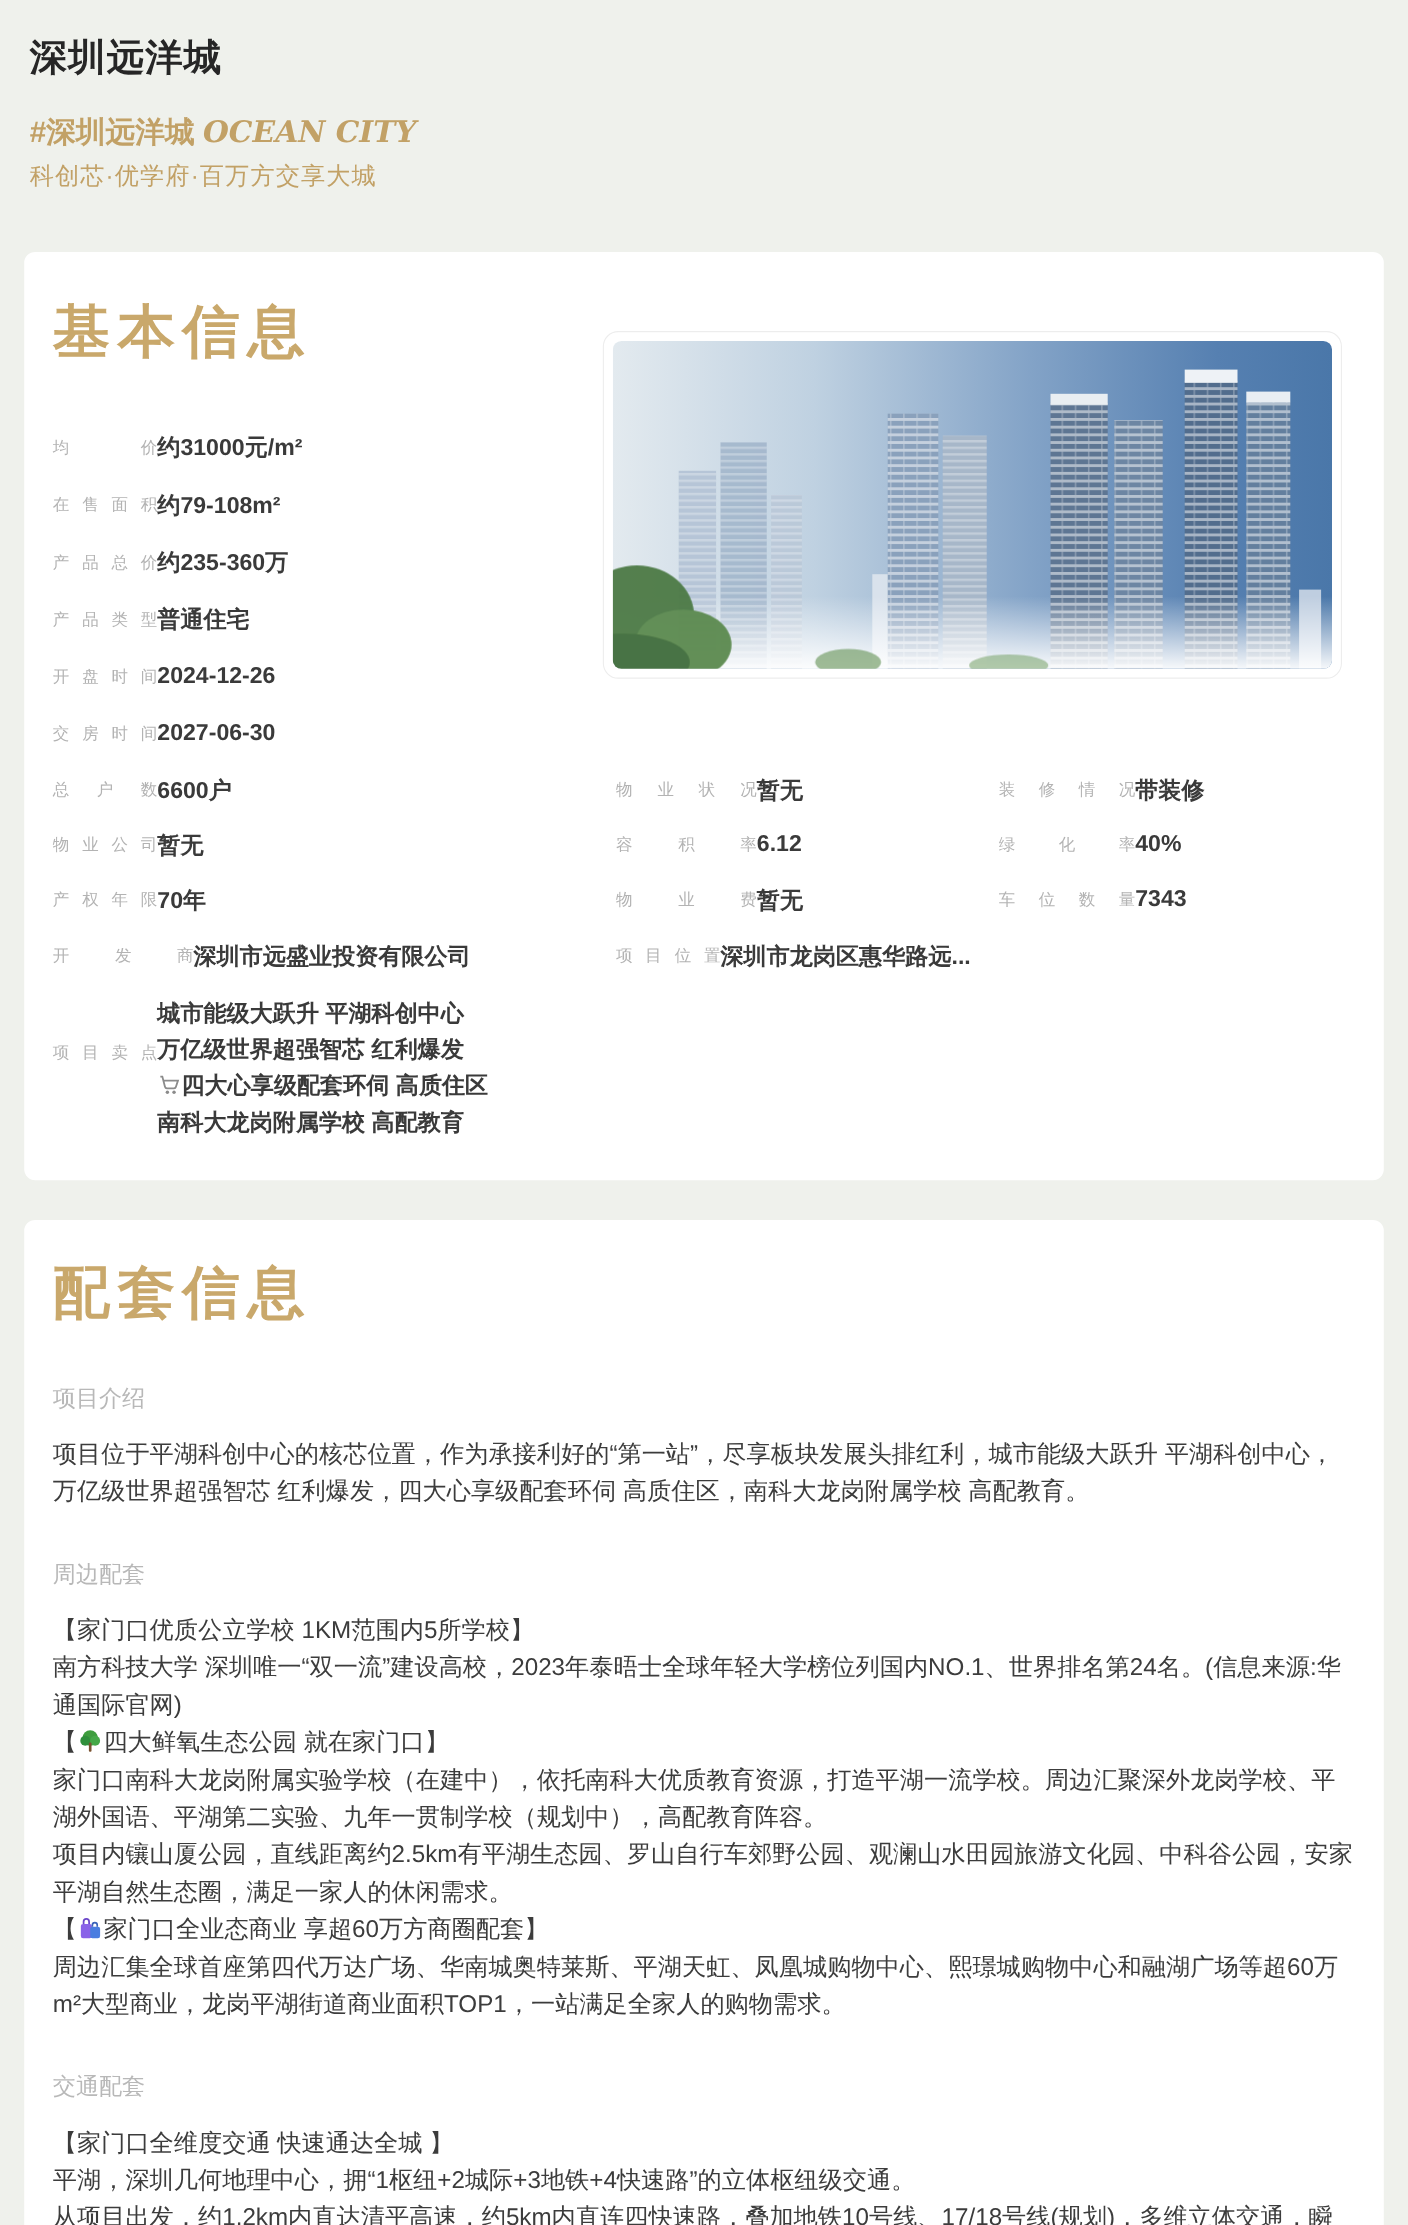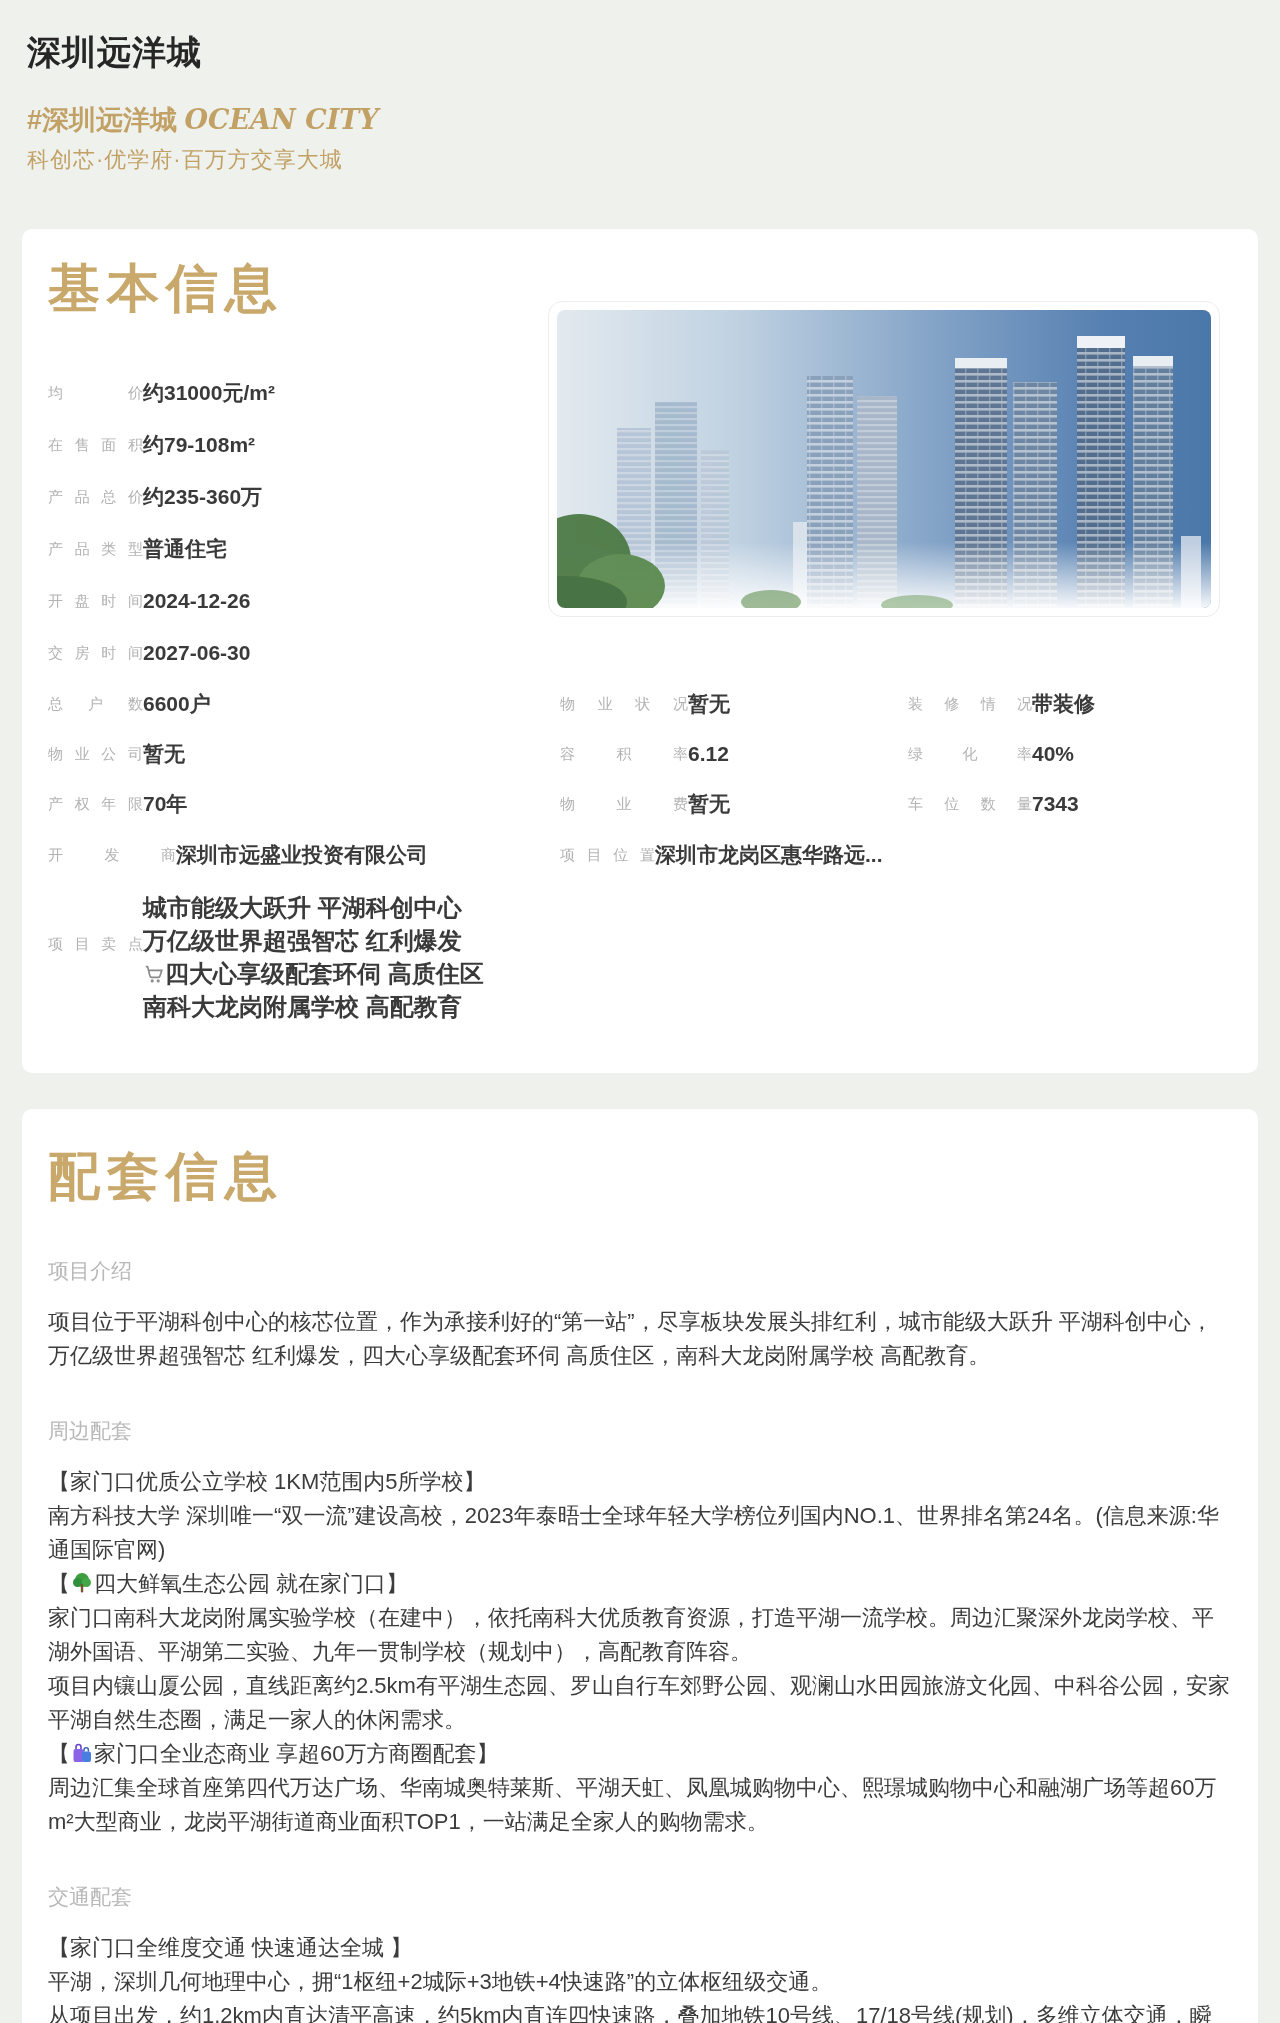--- a/index.html
+++ b/index.html
@@ -13,38 +13,38 @@
   .header{padding:30px 0 0 27px;}
   .title{font-size:34px;font-weight:700;color:#262626;letter-spacing:1px;}
   .sub{margin-top:26px;font-size:27px;color:#c2a166;font-weight:600;}
   .sub .en{font-family:"DejaVu Serif",serif;font-style:italic;font-weight:700;}
   .tagline{margin-top:7px;font-size:22px;color:#c2a166;font-weight:500;letter-spacing:1px;}
 
   .card{
     background:#ffffff;border-radius:10px;width:1236px;margin-left:22px;
     box-sizing:border-box;
   }
-  .card1{margin-top:54px;padding:30px 26px 18px 26px;position:relative;height:844px;}
+  .card1{margin-top:54px;padding:44px 26px 18px 26px;position:relative;height:844px;}
   .card2{margin-top:36px;padding:38px 26px 30px 26px;height:935px;}
   .card-heading{font-size:52px;font-weight:700;color:#c9a86b;letter-spacing:7px;line-height:58px;}
 
   
   .info-rows{margin-top:50px;}
   .irow{display:flex;align-items:center;height:52px;}
   .grid3{display:grid;grid-template-columns:512px 348px 1fr;align-items:center;height:50px;}
   .cell{display:flex;align-items:center;}
   .lab{color:#b3b3b3;font-size:15px;display:inline-block;text-align:justify;text-align-last:justify;flex:none;}
   .lab.w1{width:95px;}
   .lab.w2{width:128px;}
   .lab.w3{width:124px;}
   .val{color:#3a3a3a;font-size:21px;font-weight:600;margin-left:0;white-space:nowrap;}
   .grid2{display:grid;grid-template-columns:512px 1fr;align-items:center;height:52px;}
 
   .sp-row{display:flex;margin-top:10px;}
-  .sp-lines{font-size:24px;font-weight:600;color:#3a3a3a;line-height:33px;}
+  .sp-lines{font-size:21px;font-weight:600;color:#3a3a3a;line-height:33px;}
   .ic{width:24px;height:24px;vertical-align:-4px;display:inline-block;}
   .ic-sm{width:22px;height:22px;vertical-align:-3px;display:inline-block;}
 
   
   .render-frame{
     position:absolute;left:526px;top:72px;width:672px;height:316px;
     border:1px solid #ededed;border-radius:14px;padding:8px;box-sizing:border-box;background:#fff;
   }
   .render-clip{width:654px;height:298px;border-radius:8px;overflow:hidden;}
   .render-clip svg{display:block;}

